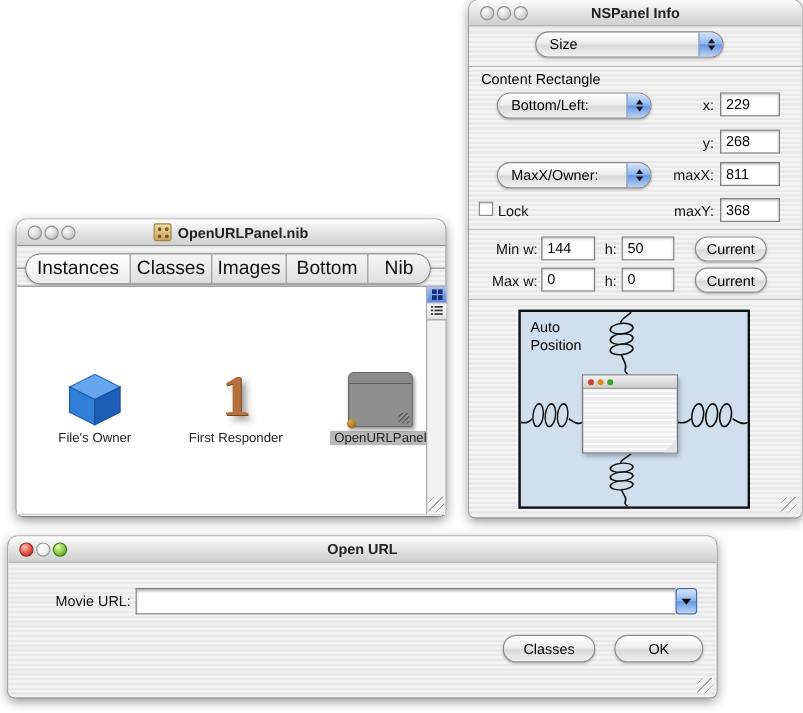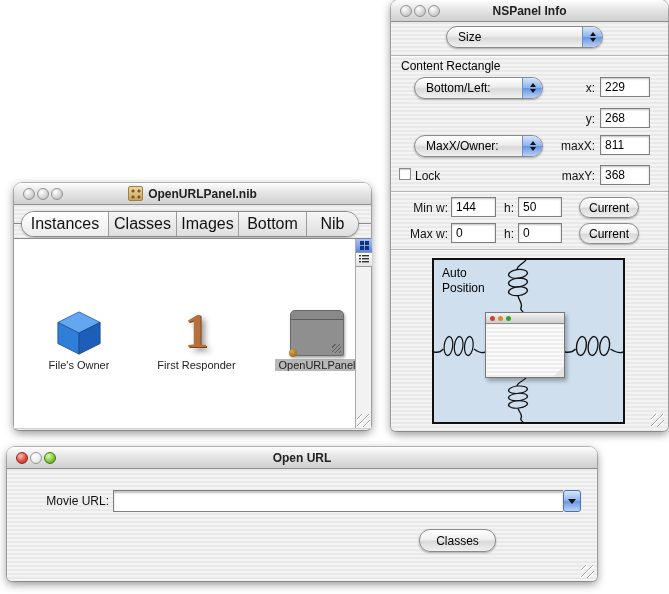--- a/index.html
+++ b/index.html
@@ -359,17 +359,18 @@
 
     <span class="flabel" style="left:30px; width:72px; top:47px;">Movie URL:</span>
     <div class="combo" style="left:106px; top:43px; width:468px;">
       <input type="text" value="" style="">
       <span class="cbtn">
           <i class="tri dn"></i>
         </span>
     </div>
 
     <button class="aquabtn" style="left:412px; top:82px; width:77px; height:23px;">Classes</button>
+    <button class="aquabtn" style="left:505px; top:82px; width:74px; height:23px;">OK</button>
 
     <div class="grip" style="right:3px; bottom:3px;"></div>
   </div>
 
 </div>
 
 </body></html>

